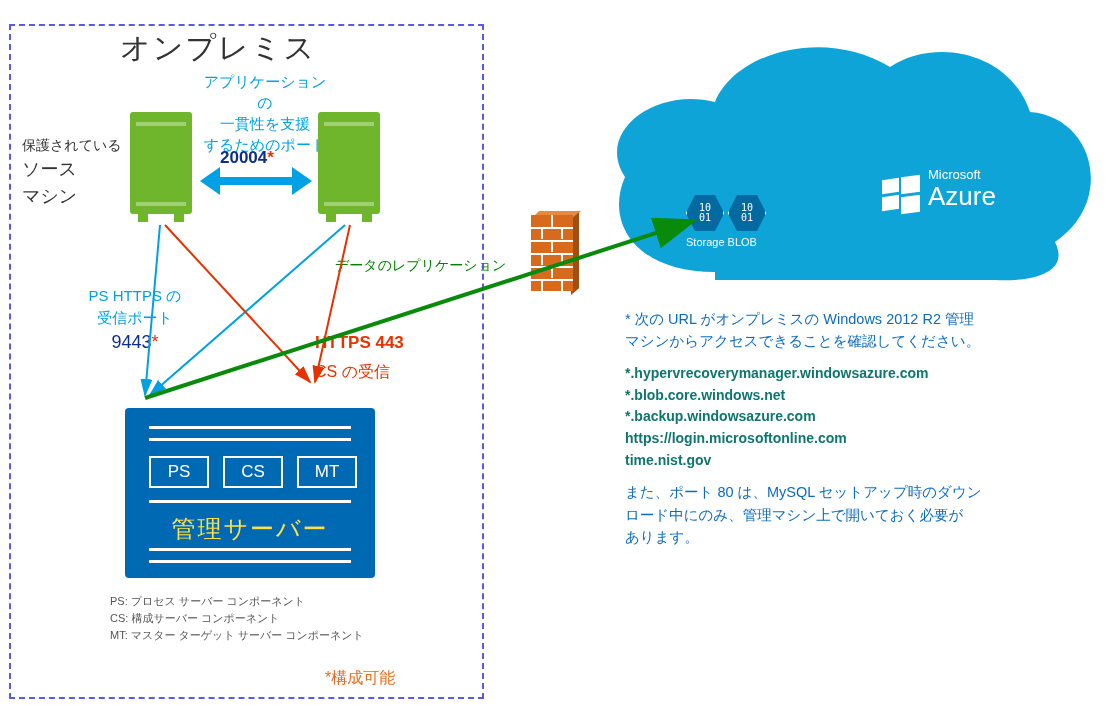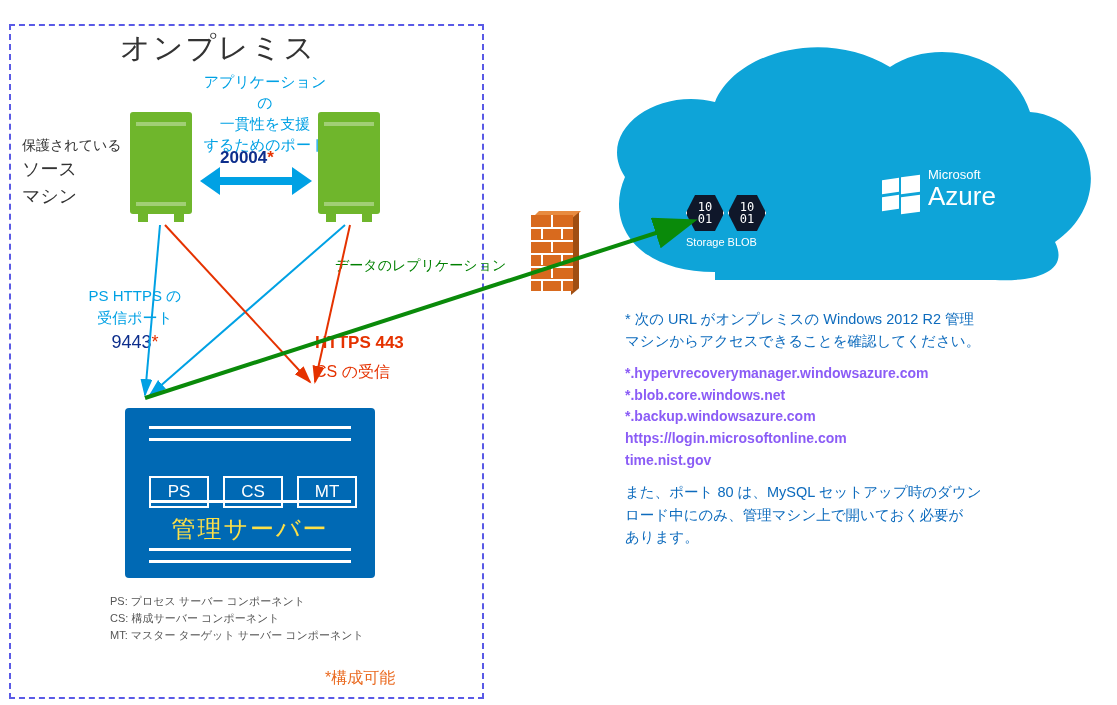--- a/index.html
+++ b/index.html
@@ -171,21 +171,20 @@
     background: #fff;
   }
   .rack .box {
     position: absolute;
     border: 2.5px solid #fff;
     color: #fff;
     font-size: 17px;
     padding: 4px 0;
     text-align: center;
     width: 56px;
-    margin-top: 20px;
   }
   .rack .label {
     position: absolute;
     color: #fde047;
     font-size: 24px;
     left: 0; right: 0;
     text-align: center;
     top: 105px;
     letter-spacing: 2px;
   }
@@ -272,48 +271,48 @@
   .win-logo div {
     position: absolute; background: #fff;
   }
 
   .blob-hex {
     position: absolute;
     width: 40px; height: 40px;
   }
   .hex-shape {
     width: 40px; height: 40px;
-    background: #0f172a;
+    background: #0369a1;
     border: 2.5px solid #fff;
     box-sizing: border-box;
     clip-path: polygon(25% 5%, 75% 5%, 98% 50%, 75% 95%, 25% 95%, 2% 50%);
     display: flex;
     align-items: center;
     justify-content: center;
     color: #fff;
-    font-size: 12px;
+    font-size: 10px;
     line-height: 1;
     text-align: center;
     font-family: monospace;
   }
   .blob-label {
     position: absolute;
     left: 686px;
     top: 236px;
     color: #fff;
     font-size: 11px;
   }
 
   .note-blue {
     color: #0d6bbd;
     font-size: 14.5px;
     line-height: 1.55;
   }
   .note-green {
-    color: #8b5cf6;
+    color: #0f766e;
     font-size: 14px;
     font-weight: bold;
     line-height: 1.55;
   }
   .right-notes {
     position: absolute;
     left: 625px;
     top: 308px;
     width: 455px;
   }

